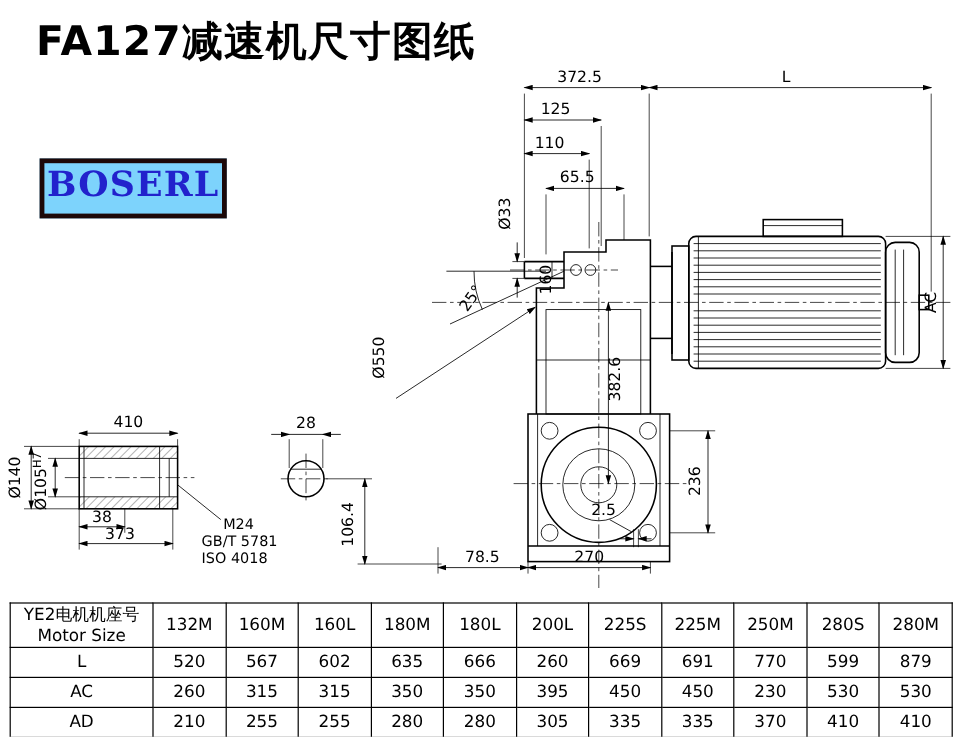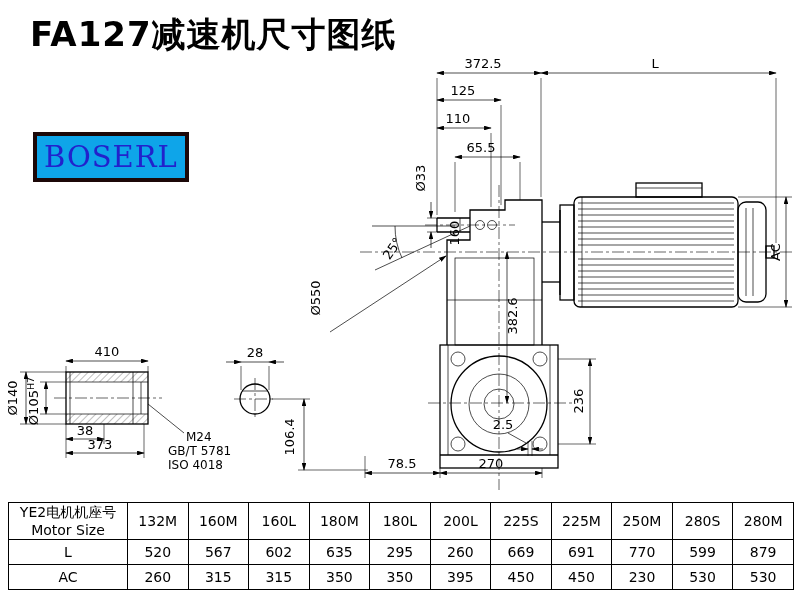--- a/index.html
+++ b/index.html
@@ -1,22 +1,22 @@
 <!DOCTYPE html>
 <html><head>
 <meta charset="utf-8">
 <style>
   html,body{margin:0;padding:0;background:#fff;}
   body{width:800px;height:614px;overflow:hidden;position:relative;
        font-family:"DejaVu Sans",sans-serif;color:#000;}
   .page-title{position:absolute;left:30px;top:12px;font-size:34px;font-weight:bold;
               letter-spacing:1px;white-space:nowrap;}
   .logo{position:absolute;left:33px;top:132px;width:148px;height:42px;
-        border:4px solid #1c0808;background:#0ea5e9;display:flex;align-items:center;
-        justify-content:center;}
+        border:4px solid #1c0808;background:#7dd3fc;display:flex;
+        justify-content:center;font-weight:bold;}
   .logo span{font-family:"DejaVu Serif",serif;font-size:29px;color:#2222cc;letter-spacing:1px;}
   svg.drawing{position:absolute;left:0;top:0;}
   svg.drawing text{font-family:"DejaVu Sans",sans-serif;font-size:13px;fill:#000;}
   svg.drawing text.sm{font-size:12px;}
   .ol{fill:none;stroke:#000;stroke-width:1.3;}
   .tl{fill:none;stroke:#000;stroke-width:0.7;}
   .xl{fill:none;stroke:#000;stroke-width:0.6;}
   .dl{fill:none;stroke:#000;stroke-width:0.7;}
   .cl{fill:none;stroke:#000;stroke-width:0.6;stroke-dasharray:12 3 3 3;}
   table.size-table{position:absolute;left:8px;top:502px;width:786px;
@@ -260,21 +260,21 @@
         <th>280M</th>
       </tr>
   </thead>
   <tbody>
       <tr>
         <td>L</td>
         <td>520</td>
         <td>567</td>
         <td>602</td>
         <td>635</td>
-        <td>295</td>
+        <td>666</td>
         <td>260</td>
         <td>669</td>
         <td>691</td>
         <td>770</td>
         <td>599</td>
         <td>879</td>
       </tr>
       <tr>
         <td>AC</td>
         <td>260</td>
@@ -282,14 +282,28 @@
         <td>315</td>
         <td>350</td>
         <td>350</td>
         <td>395</td>
         <td>450</td>
         <td>450</td>
         <td>230</td>
         <td>530</td>
         <td>530</td>
       </tr>
+      <tr>
+        <td>AD</td>
+        <td>210</td>
+        <td>255</td>
+        <td>255</td>
+        <td>280</td>
+        <td>280</td>
+        <td>305</td>
+        <td>335</td>
+        <td>335</td>
+        <td>370</td>
+        <td>410</td>
+        <td>410</td>
+      </tr>
     </tbody>
 </table>
 
 </body></html>

